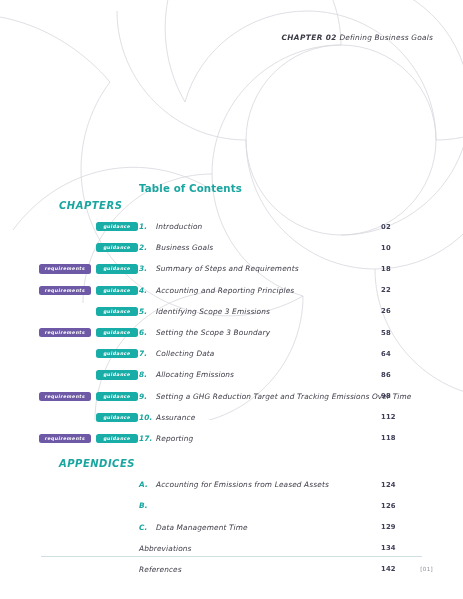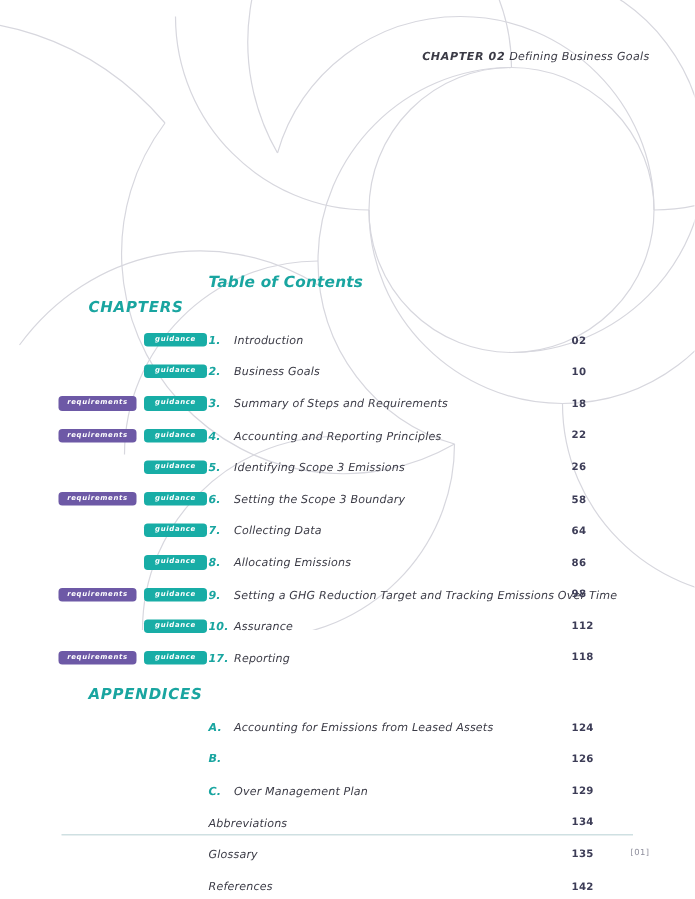--- a/index.html
+++ b/index.html
@@ -61,21 +61,20 @@
     top: 183px;
     width: 463px;
     z-index: 2;
   }
   .toc-title {
     position: absolute;
     left: 139px;
     top: 0;
     font-size: 10.2px;
     font-weight: bold;
-    font-style: italic;
     color: #19a5a0;
     letter-spacing: 0.15px;
   }
   .section-head {
     font-size: 10px;
     font-weight: bold;
     font-style: italic;
     color: #19a5a0;
     letter-spacing: 0.5px;
     padding-left: 59px;
@@ -316,32 +315,28 @@
           <span class="row-num">A.</span>
           <span class="row-title">Accounting for Emissions from Leased Assets</span>
           <span class="row-page">124</span>
         </div>
         <div class="row">
           <span class="row-num">B.</span>
           <span class="row-page">126</span>
         </div>
         <div class="row">
           <span class="row-num">C.</span>
-          <span class="row-title">Over Management Plan</span>
+          <span class="row-title">Data Management Time</span>
           <span class="row-page">129</span>
         </div>
         <div class="row">
           <span class="row-title no-num">Abbreviations</span>
           <span class="row-page">134</span>
         </div>
         <div class="row">
-          <span class="row-title no-num">Glossary</span>
-          <span class="row-page">135</span>
-        </div>
-        <div class="row">
           <span class="row-title no-num">References</span>
           <span class="row-page">142</span>
         </div>
       </div>
   </div>
 
   <div class="footer-rule"></div>
   <div class="footer-page">[01]</div>
 
 </div>

